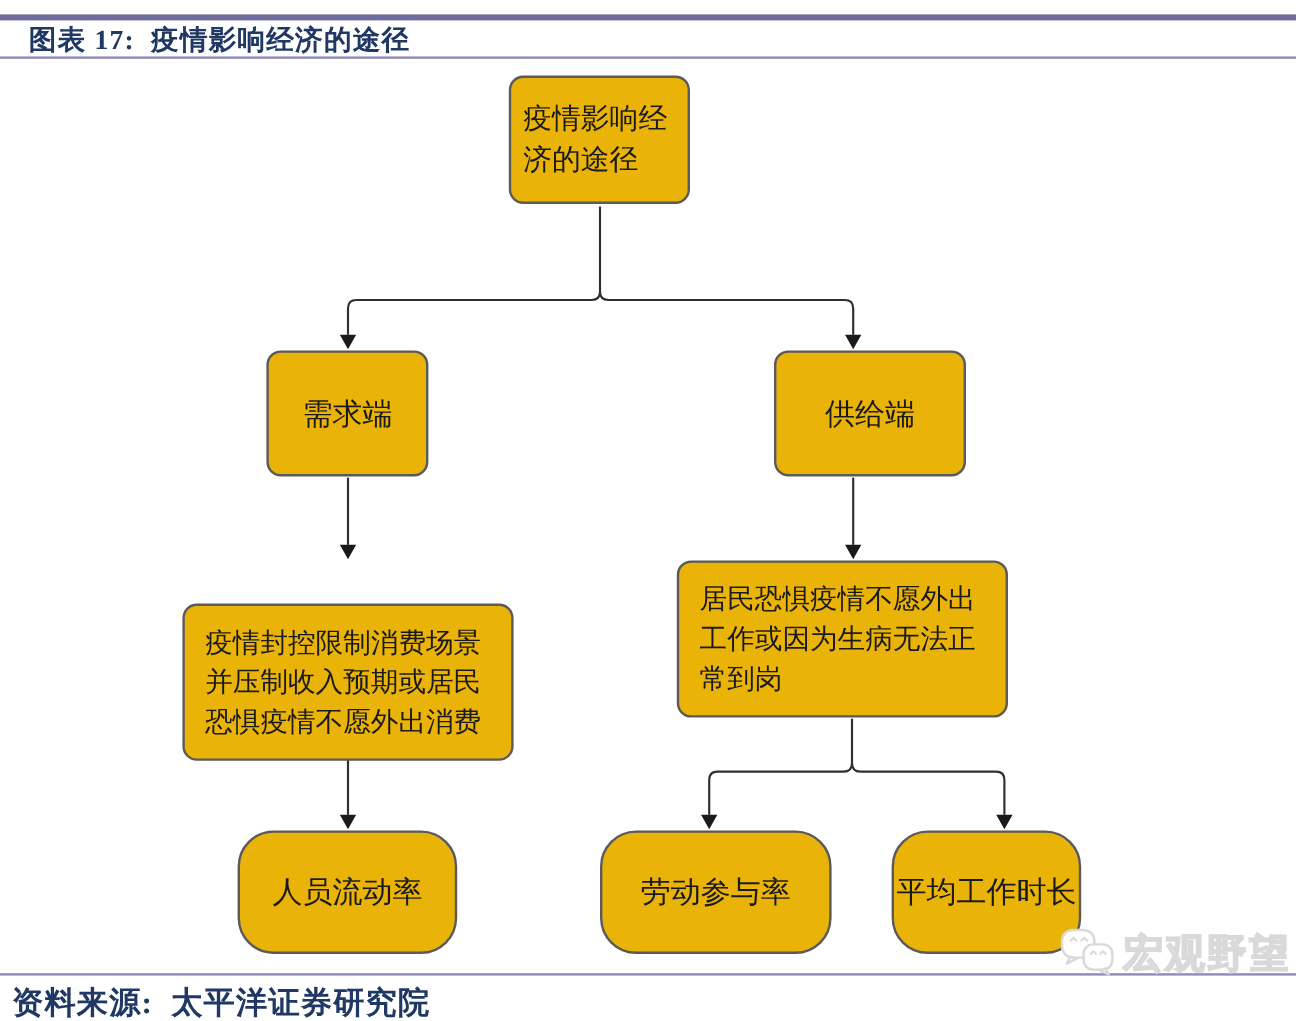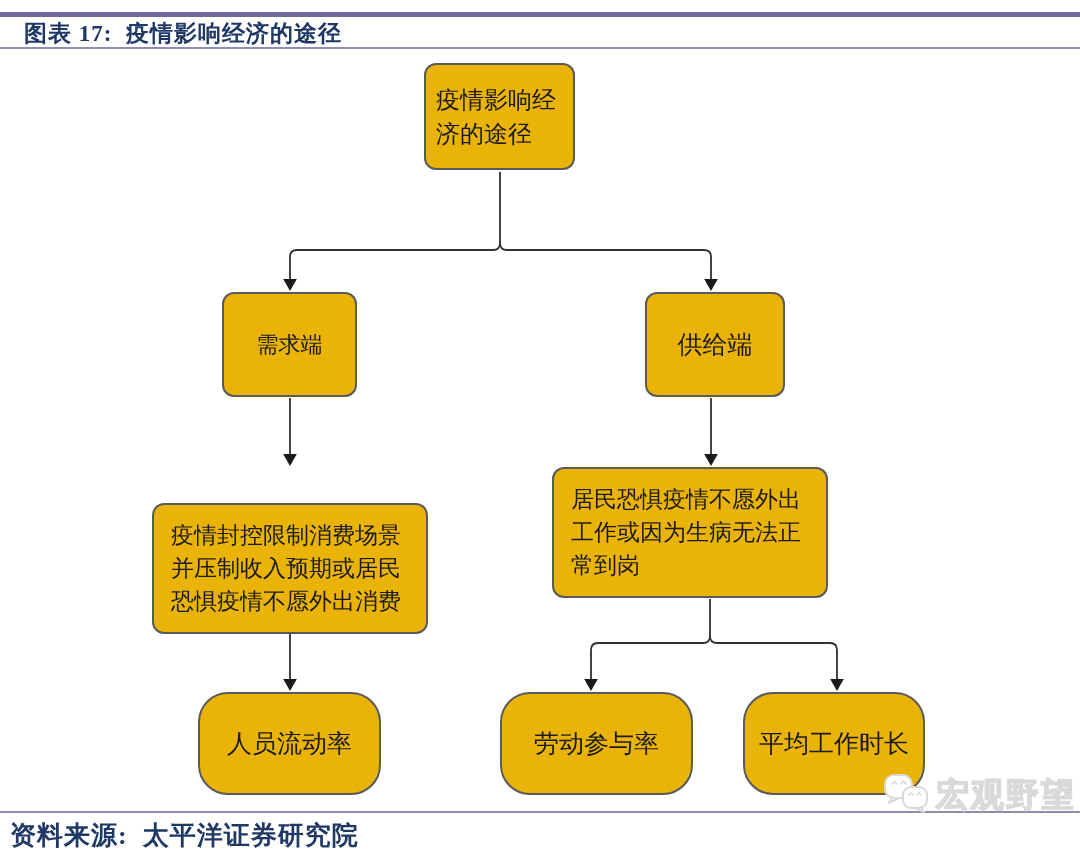--- a/index.html
+++ b/index.html
@@ -38,29 +38,29 @@
   .connectors{position:absolute;left:0;top:0;z-index:1;pointer-events:none;}
   .node{
     position:absolute;z-index:2;
     background:#eab308;
     border:2px solid var(--box-border);
     border-radius:12px;
     display:flex;align-items:center;justify-content:center;
     color:var(--node-text);
   }
   .node-root{left:424px;top:63px;width:151px;height:107px;font-size:24px;line-height:34px;padding:0 10px;}
-  .node-demand{left:222px;top:292px;width:135px;height:105px;font-size:22px;}
-  .node-supply{left:645px;top:292px;width:140px;height:105px;font-size:25px;}
+  .node-demand{left:222px;top:292px;width:135px;height:105px;font-size:25px;}
+  .node-supply{left:645px;top:292px;width:160px;height:105px;font-size:25px;}
   .node-detail{top:467px;width:276px;height:131px;font-size:23px;line-height:33px;padding:0 17px;}
   .node-demand-detail{left:152px;margin-top:36px;}
-  .node-supply-detail{left:552px;}
+  .node-supply-detail{left:564px;}
   .node-metric{top:692px;height:103px;font-size:25px;border-radius:30px;}
   .node-metric-1{left:198px;width:183px;}
   .node-metric-2{left:500px;width:193px;}
-  .node-metric-3{left:743px;width:182px;}
+  .node-metric-3{left:743px;width:158px;}
   .watermark{
     position:absolute;right:4px;top:772px;z-index:3;
     display:flex;align-items:center;gap:6px;
   }
   .watermark-text{
     font-size:33px;font-weight:bold;letter-spacing:2px;
     color:#f7f7f7;
     -webkit-text-stroke:1.3px var(--watermark);
     text-shadow:0 0 1px #e3e3e3;
     white-space:nowrap;

